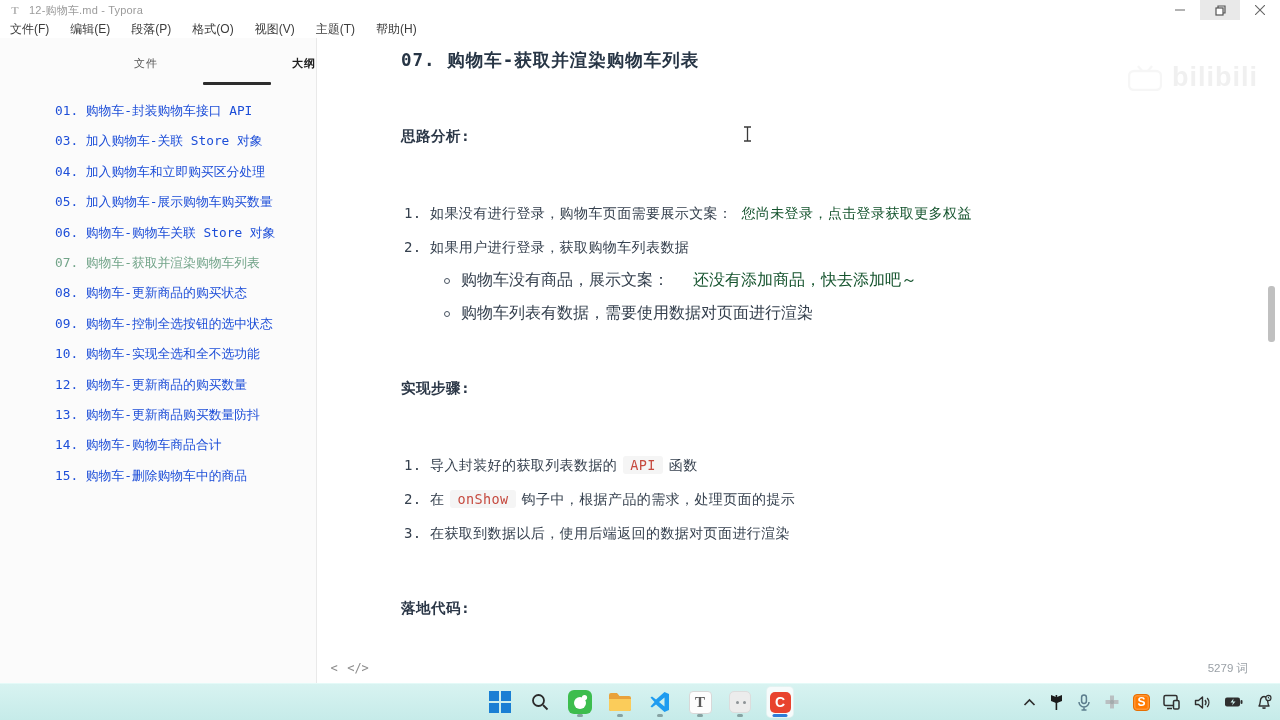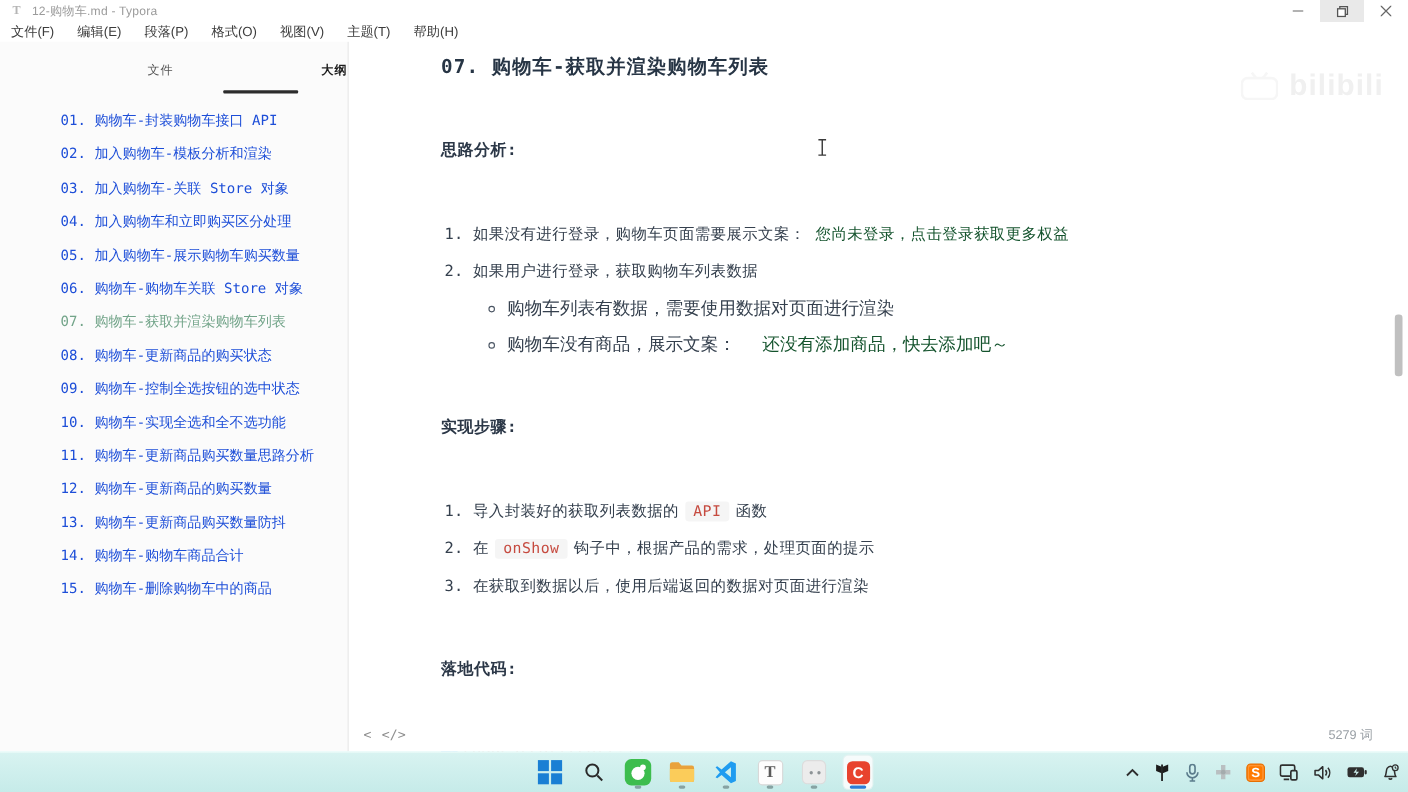--- a/index.html
+++ b/index.html
@@ -145,30 +145,28 @@
     <span>帮助(H)</span>
   </div>
 
   <aside class="sidebar">
     <div class="side-tabs">
       <div class="side-tab">文件</div>
       <div class="side-tab active">大纲</div>
     </div>
     <div class="outline">
       <div class="o-item">01. 购物车-封装购物车接口 API</div>
-      <div class="o-item">02. 加入购物车-模板分析和渲染</div>
       <div class="o-item">03. 加入购物车-关联 Store 对象</div>
       <div class="o-item">04. 加入购物车和立即购买区分处理</div>
       <div class="o-item">05. 加入购物车-展示购物车购买数量</div>
       <div class="o-item">06. 购物车-购物车关联 Store 对象</div>
       <div class="o-item active">07. 购物车-获取并渲染购物车列表</div>
       <div class="o-item">08. 购物车-更新商品的购买状态</div>
       <div class="o-item">09. 购物车-控制全选按钮的选中状态</div>
       <div class="o-item">10. 购物车-实现全选和全不选功能</div>
-      <div class="o-item">11. 购物车-更新商品购买数量思路分析</div>
       <div class="o-item">12. 购物车-更新商品的购买数量</div>
       <div class="o-item">13. 购物车-更新商品购买数量防抖</div>
       <div class="o-item">14. 购物车-购物车商品合计</div>
       <div class="o-item">15. 购物车-删除购物车中的商品</div>
     </div>
   </aside>
 
   <main class="content">
     <div class="watermark">
       <svg width="34" height="26" viewBox="0 0 34 26">
@@ -184,26 +182,26 @@
       <div class="lbl">思路分析:</div>
 
       <div class="li first">
         <span class="num">1.</span><span>如果没有进行登录，购物车页面需要展示文案：</span><span class="red">您尚未登录，点击登录获取更多权益</span>
       </div>
       <div class="li">
         <span class="num">2.</span><span>如果用户进行登录，获取购物车列表数据</span>
       </div>
       <div class="sub">
         <span class="dot"></span>
-        <span>购物车列表有数据，需要使用数据对页面进行渲染</span>
+        <span>购物车没有商品，展示文案：</span>
+        <span class="red" style="margin-left:24px">还没有添加商品，快去添加吧～</span>
       </div>
       <div class="sub">
         <span class="dot"></span>
-        <span>购物车没有商品，展示文案：</span>
-        <span class="red" style="margin-left:24px">还没有添加商品，快去添加吧～</span>
+        <span>购物车列表有数据，需要使用数据对页面进行渲染</span>
       </div>
 
       <div class="lbl">实现步骤:</div>
 
       <div class="li first">
         <span class="num">1.</span><span>导入封装好的获取列表数据的</span><span class="code">API</span><span>函数</span>
       </div>
       <div class="li">
         <span class="num">2.</span><span>在</span><span class="code">onShow</span><span>钩子中，根据产品的需求，处理页面的提示</span>
       </div>

